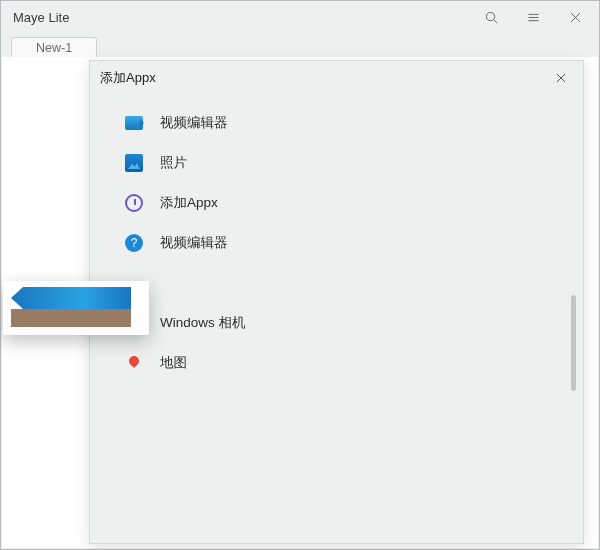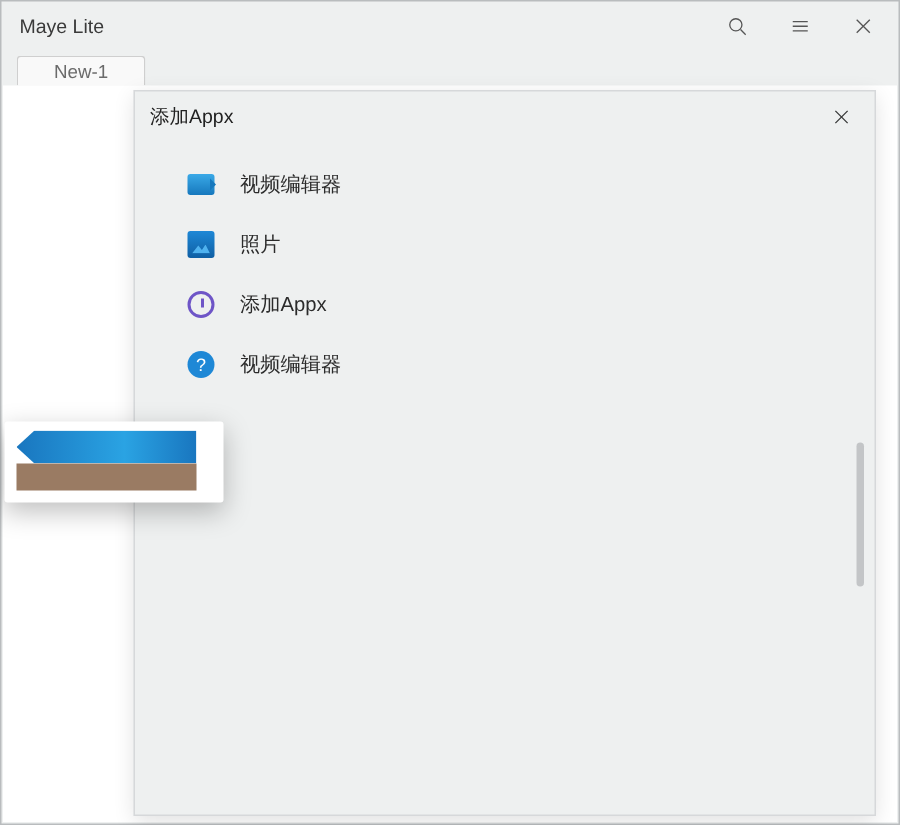--- a/index.html
+++ b/index.html
@@ -183,21 +183,33 @@
             </span>
           <span class="label">视频编辑器</span>
         </div>
 
         <div class="item">
           <span class="icon"></span>
           <span class="label"></span>
         </div>
 
 
-
+        <div class="item">
+          <span class="icon">
+              <span class="ico-camera"></span>
+            </span>
+          <span class="label">Windows 相机</span>
+        </div>
+
+        <div class="item">
+          <span class="icon">
+              <span class="ico-map"></span>
+            </span>
+          <span class="label">地图</span>
+        </div>
 
 
       </div>
       <div class="scrollbar"></div>
     </div>
   </div>
 
   <div class="highlight-card">
     <div class="highlight-top"></div>
     <div class="highlight-bottom"></div>

